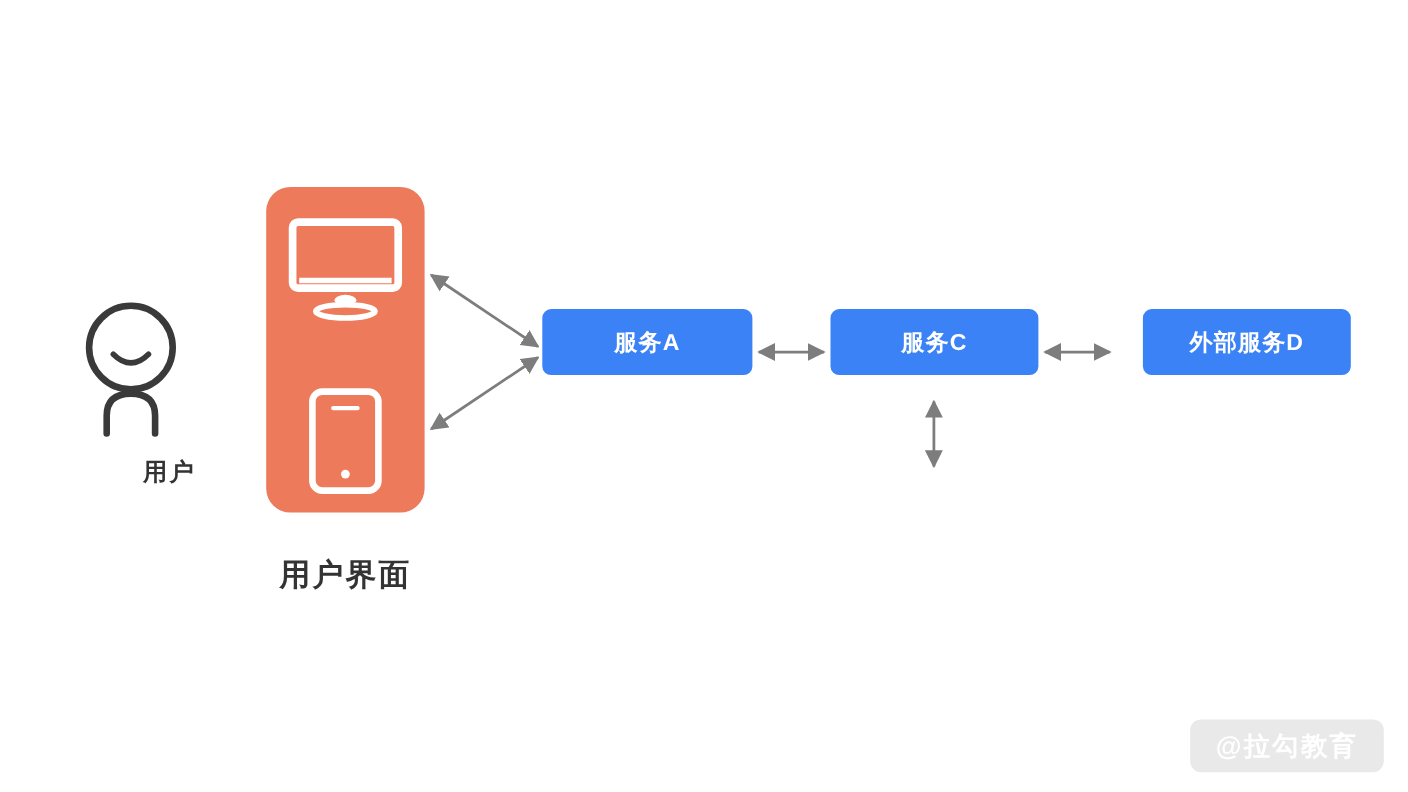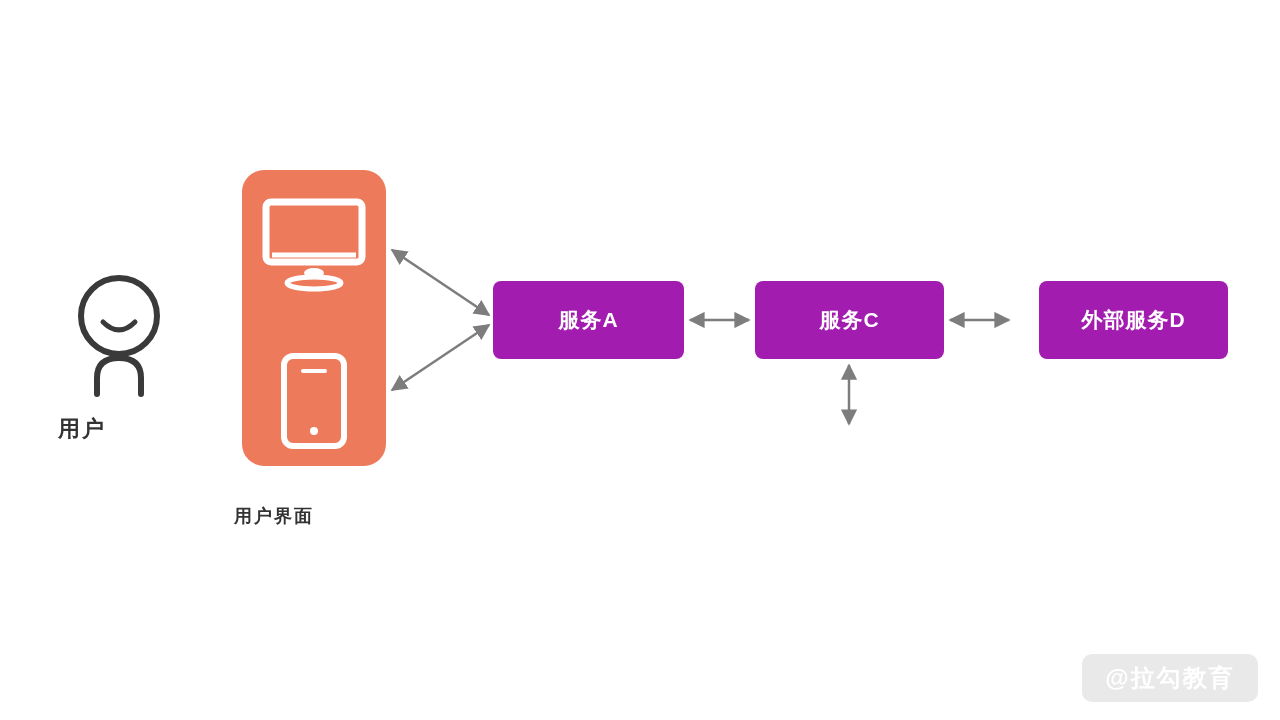--- a/index.html
+++ b/index.html
@@ -14,43 +14,43 @@
     height: 720px;
     background: #ffffff;
     overflow: hidden;
   }
   .abs { position: absolute; }
 
   
   .user-figure { left: 70px; top: 268px; width: 100px; height: 132px; }
   .user-label {
     left: 58px; top: 414px; width: 120px;
-    text-align: left;
+    text-align: right;
     font-size: 22px; font-weight: 600; color: #333333;
     letter-spacing: 2px;
   }
 
   
   .ui-panel {
     left: 242px; top: 170px; width: 144px; height: 296px;
     background: #EE7A5C;
     border-radius: 22px;
   }
   .ui-panel svg { display: block; width: 100%; height: 100%; }
   .ui-label {
     left: 234px; top: 504px; width: 160px;
-    text-align: left;
-    font-size: 18px; font-weight: 600; color: #333333;
+    text-align: center;
+    font-size: 28px; font-weight: 600; color: #333333;
     letter-spacing: 2px;
   }
 
   
   .service-box {
-    height: 78px;
-    background: #a21caf;
+    height: 60px;
+    background: #3b82f6;
     border-radius: 8px;
     display: flex; align-items: center; justify-content: center;
     color: #ffffff;
     font-size: 21px; font-weight: 600;
     letter-spacing: 1px;
   }
   .service-a { left: 493px; top: 281px; width: 191px; }
   .service-c { left: 755px; top: 281px; width: 189px; }
   .service-d { left: 1015px; top: 281px; width: 189px; margin-left: 24px; }
 

